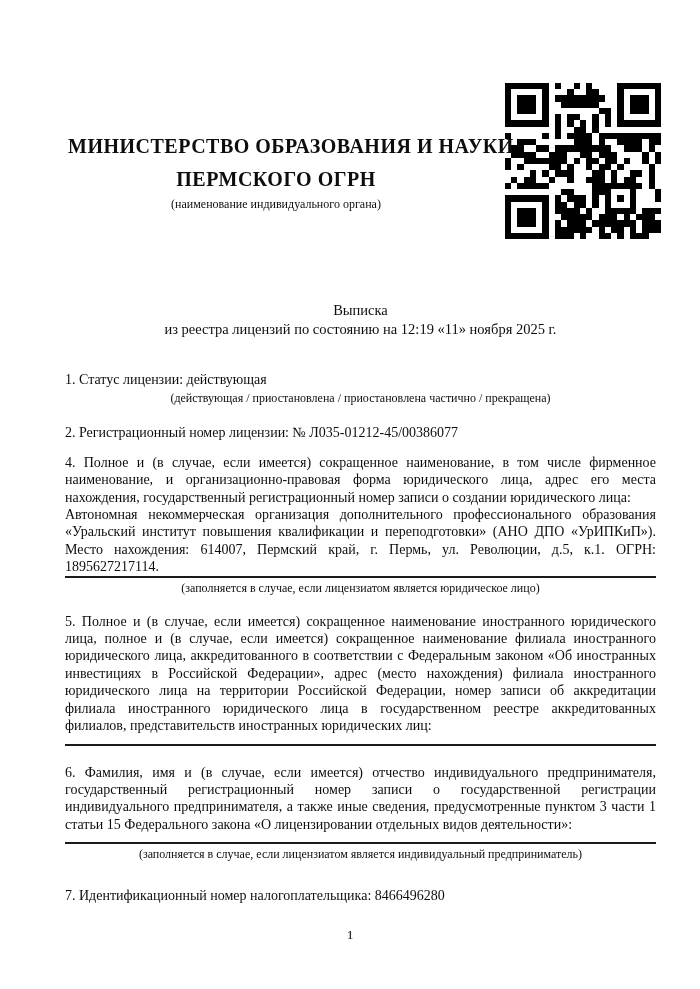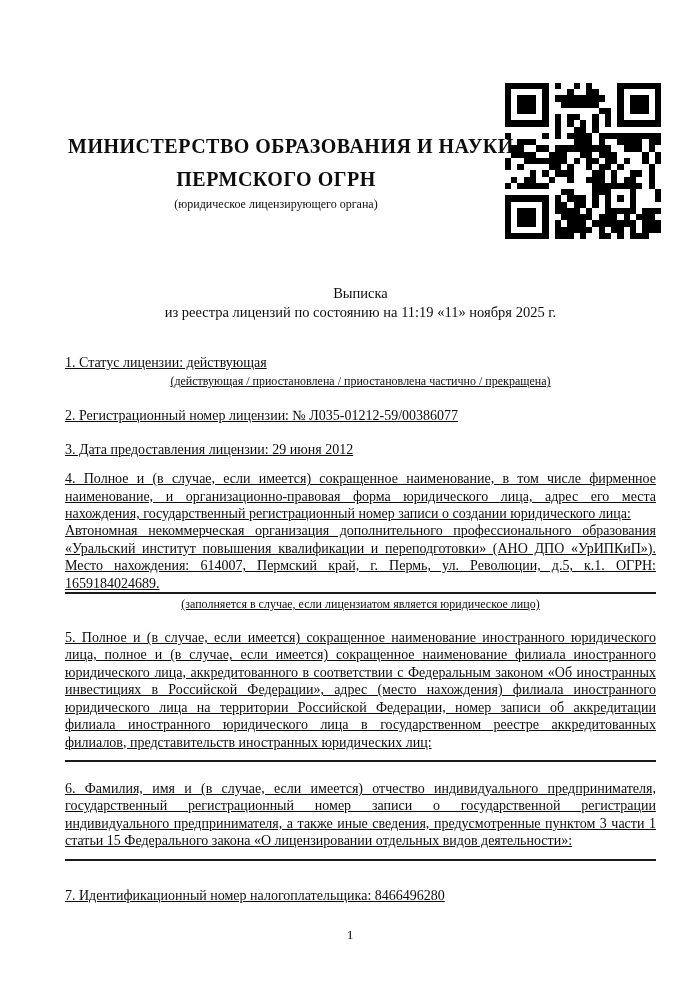--- a/index.html
+++ b/index.html
@@ -25,25 +25,25 @@
     text-align:center;
   }
   .org-name-line {
     font-weight:bold; font-size:20px; line-height:33px;
     letter-spacing:0.5px; white-space:nowrap;
   }
   .org-caption { font-size:12px; line-height:15px; margin-top:1px; }
 
   
   .main {
-    position:absolute; top:284px; left:65px; width:591px;
+    position:absolute; top:301px; left:65px; width:591px;
     font-size:14px; line-height:17.4px;
   }
   .doc-title { text-align:center; font-size:14.5px; line-height:19px; }
-  .field p { margin:0; text-align:justify;text-decoration:underline; }
+  .field p { margin:0; text-align:justify; }
   .field { margin:0; }
   .field-1 { margin-top:32px; }
   .field-2 { margin-top:19px; }
   .field-3 { margin-top:16px; }
   .field-4 { margin-top:12px; }
   .field-5 { margin-top:18px; }
   .field-6 { margin-top:18px; }
   .field-7 { margin-top:26px; }
   .inline-caption {
     text-align:center !important;
@@ -410,58 +410,56 @@
         <rect x="18" y="24" width="1" height="1"></rect>
         <rect x="20" y="24" width="1" height="1"></rect>
         <rect x="21" y="24" width="1" height="1"></rect>
         <rect x="22" y="24" width="1" height="1"></rect>
       </svg>
     </div>
 
   <header class="org-header">
     <div class="org-name-line">МИНИСТЕРСТВО ОБРАЗОВАНИЯ И НАУКИ</div>
     <div class="org-name-line">ПЕРМСКОГО ОГРН</div>
-    <div class="org-caption">(юридическое лицензирующего органа)</div>
+    <div class="org-caption">(наименование индивидуального органа)</div>
   </header>
 
   <main class="main">
 
     <div class="doc-title">
       <div>Выписка</div>
-      <div>из реестра лицензий по состоянию на 11:19 «11» ноября 2025 г.</div>
+      <div>из реестра лицензий по состоянию на 12:19 «11» ноября 2025 г.</div>
     </div>
 
     <div class="field field-1">
       <p>1. Статус лицензии: действующая</p>
       <p class="inline-caption">(действующая / приостановлена / приостановлена частично / прекращена)</p>
     </div>
 
     <div class="field field-2">
-      <p>2. Регистрационный номер лицензии: № Л035-01212-59/00386077</p>
-    </div>
-
-    <div class="field field-3">
-      <p>3. Дата предоставления лицензии: 29 июня 2012</p>
-    </div>
+      <p>2. Регистрационный номер лицензии: № Л035-01212-45/00386077</p>
+    </div>
+
 
     <div class="field field-4">
       <p>4. Полное и (в случае, если имеется) сокращенное наименование, в том числе фирменное наименование, и организационно-правовая форма юридического лица, адрес его места нахождения, государственный регистрационный номер записи о создании юридического лица:</p>
-      <p>Автономная некоммерческая организация дополнительного профессионального образования «Уральский институт повышения квалификации и переподготовки» (АНО ДПО «УрИПКиП»). Место нахождения: 614007, Пермский край, г. Пермь, ул. Революции, д.5, к.1. ОГРН: 1659184024689.</p>
+      <p>Автономная некоммерческая организация дополнительного профессионального образования «Уральский институт повышения квалификации и переподготовки» (АНО ДПО «УрИПКиП»). Место нахождения: 614007, Пермский край, г. Пермь, ул. Революции, д.5, к.1. ОГРН: 1895627217114.</p>
       <hr class="separator">
       <p class="inline-caption">(заполняется в случае, если лицензиатом является юридическое лицо)</p>
     </div>
 
     <div class="field field-5">
       <p>5. Полное и (в случае, если имеется) сокращенное наименование иностранного юридического лица, полное и (в случае, если имеется) сокращенное наименование филиала иностранного юридического лица, аккредитованного в соответствии с Федеральным законом «Об иностранных инвестициях в Российской Федерации», адрес (место нахождения) филиала иностранного юридического лица на территории Российской Федерации, номер записи об аккредитации филиала иностранного юридического лица в государственном реестре аккредитованных филиалов, представительств иностранных юридических лиц:</p>
       <hr class="separator sep-gap">
     </div>
 
     <div class="field field-6">
       <p>6. Фамилия, имя и (в случае, если имеется) отчество индивидуального предпринимателя, государственный регистрационный номер записи о государственной регистрации индивидуального предпринимателя, а также иные сведения, предусмотренные пунктом 3 части 1 статьи 15 Федерального закона «О лицензировании отдельных видов деятельности»:</p>
       <hr class="separator sep-gap">
+      <p class="inline-caption">(заполняется в случае, если лицензиатом является индивидуальный предприниматель)</p>
     </div>
 
     <div class="field field-7">
       <p>7. Идентификационный номер налогоплательщика: 8466496280</p>
     </div>
 
   </main>
 
   <footer class="page-footer">1</footer>
 

